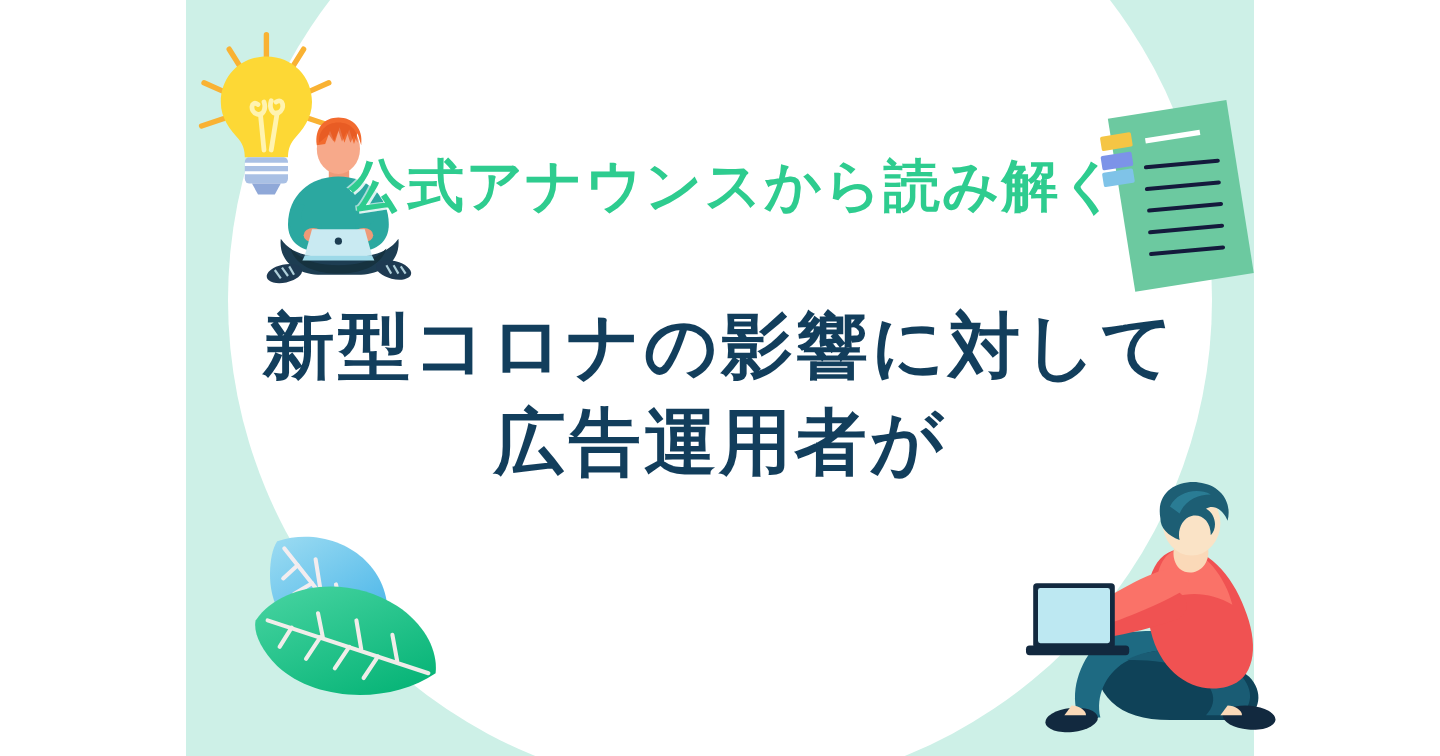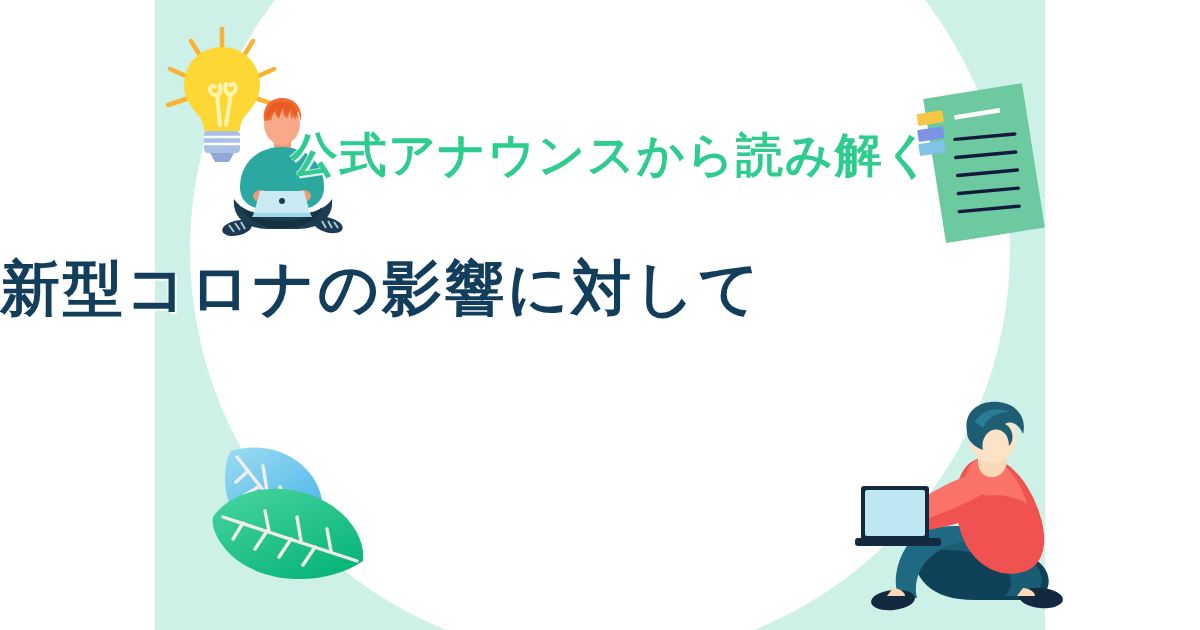--- a/index.html
+++ b/index.html
@@ -64,21 +64,21 @@
       1.6px 1.6px 0 rgba(255,255,255,0.85),
       -1.2px -1.2px 0 rgba(255,255,255,0.6);
     white-space: nowrap;
     padding-left: 12px;
   }
   .headline {
     position: absolute;
     left: 0;
     top: 249px;
     width: 1200px;
-    text-align: left;
+    text-align: center;
     color: #123E5C;
     font-size: 60px;
     line-height: 1.33;
     font-weight: 700;
     letter-spacing: 0.045em;
   }
   .headline .hl-line {
     display: block;
     white-space: nowrap;
     text-shadow:
@@ -271,16 +271,17 @@
       <path d="M112 32 C108 10 126 0 144 2 C162 4 172 18 168 34 C164 24 156 20 150 24 C158 28 160 40 154 46 C154 34 146 28 138 30 C130 32 126 42 128 50 C118 46 112 40 112 32 Z" fill="#1D5E74"></path>
       <path d="M120 22 C126 10 142 6 154 12 C142 12 132 18 128 28 Z" fill="#2A7C94"></path>
     </svg>
   </div>
 
   <div class="text-wrap">
     <div class="subtitle">公式アナウンスから読み解く</div>
 
     <div class="headline">
       <span class="hl-line">新型コロナの影響に対して</span>
+      <span class="hl-line">広告運用者が</span>
     </div>
   </div>
 
 </div>
 
 </body></html>

